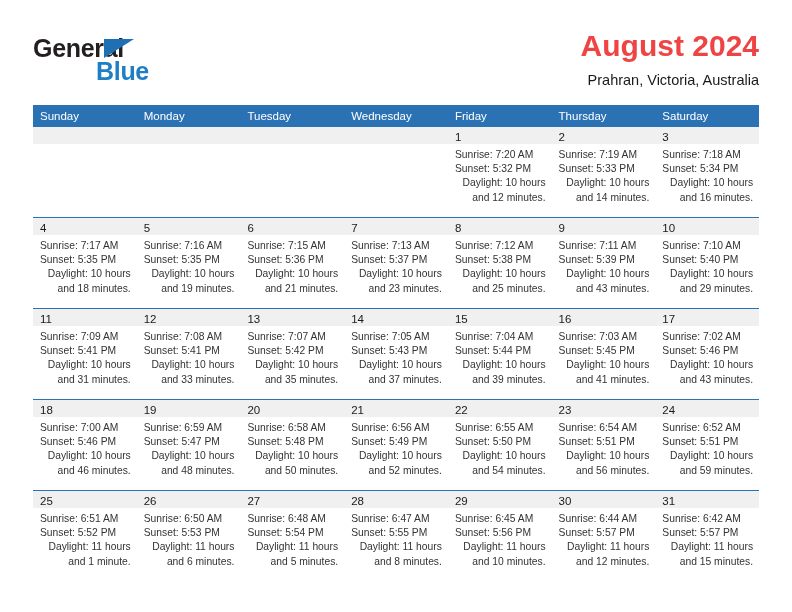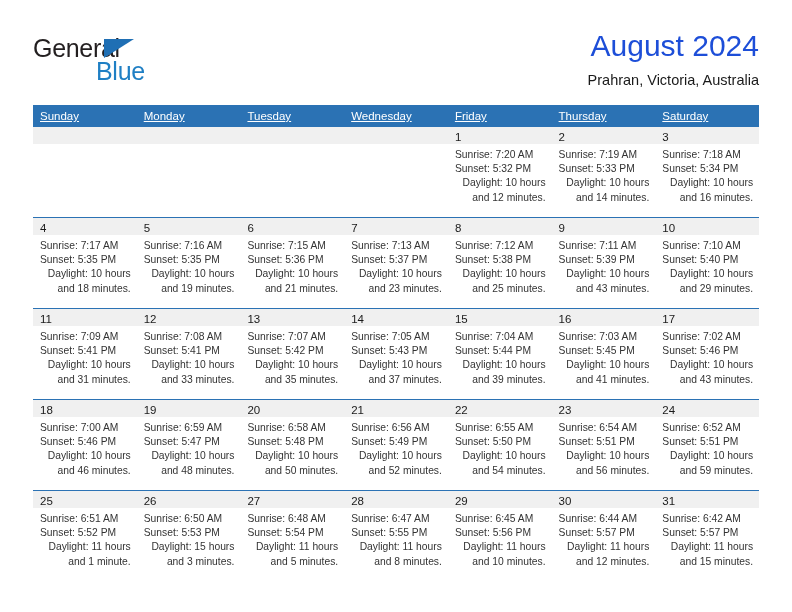--- a/index.html
+++ b/index.html
@@ -28,20 +28,21 @@
     top: 28px;
     width: 726px;
     height: 72px;
   }
   .logo {
     position: absolute;
     left: 0;
     top: 8px;
     width: 180px;
     height: 56px;
+    font-weight: bold;
   }
   .logo-general {
     position: absolute;
     left: 0;
     top: 0;
     font-size: 25px;
     line-height: 25px;
     color: #231f20;
     letter-spacing: -0.3px;
   }
@@ -66,22 +67,22 @@
 
   .title-block {
     position: absolute;
     right: 0;
     top: 0;
     text-align: right;
   }
   .cal-title {
     font-size: 30px;
     line-height: 36px;
-    color: #1d4ed8;
-    font-weight: normal;
+    color: #ef4444;
+    font-weight: bold;
     margin: 0;
     white-space: nowrap;
   }
   .cal-subtitle {
     font-size: 14.5px;
     line-height: 20px;
     color: #1a1a1a;
     margin: 6px 0 0 0;
     white-space: nowrap;
     text-align: right;
@@ -100,21 +101,20 @@
     height: 22px;
   }
   .dow {
     flex: 1 1 0;
     color: #ffffff;
     font-size: 11.5px;
     line-height: 22px;
     padding-left: 7px;
     box-sizing: border-box;
     white-space: nowrap;
-    text-decoration: underline;
   }
   .week {
     display: flex;
     border-top: 1.3px solid #2b72b4;
     height: 90px;
   }
   .week:first-of-type {
     border-top: none;
   }
   .day {
@@ -402,21 +402,21 @@
               <div>Sunrise: 6:51 AM</div>
               <div>Sunset: 5:52 PM</div>
               <div class="daylight">Daylight: 11 hours and 1 minute.</div>
             </div>
           </div>
           <div class="day">
             <div class="day-numbar"><span class="day-num">26</span></div>
             <div class="day-info">
               <div>Sunrise: 6:50 AM</div>
               <div>Sunset: 5:53 PM</div>
-              <div class="daylight">Daylight: 15 hours and 3 minutes.</div>
+              <div class="daylight">Daylight: 11 hours and 6 minutes.</div>
             </div>
           </div>
           <div class="day">
             <div class="day-numbar"><span class="day-num">27</span></div>
             <div class="day-info">
               <div>Sunrise: 6:48 AM</div>
               <div>Sunset: 5:54 PM</div>
               <div class="daylight">Daylight: 11 hours and 5 minutes.</div>
             </div>
           </div>

